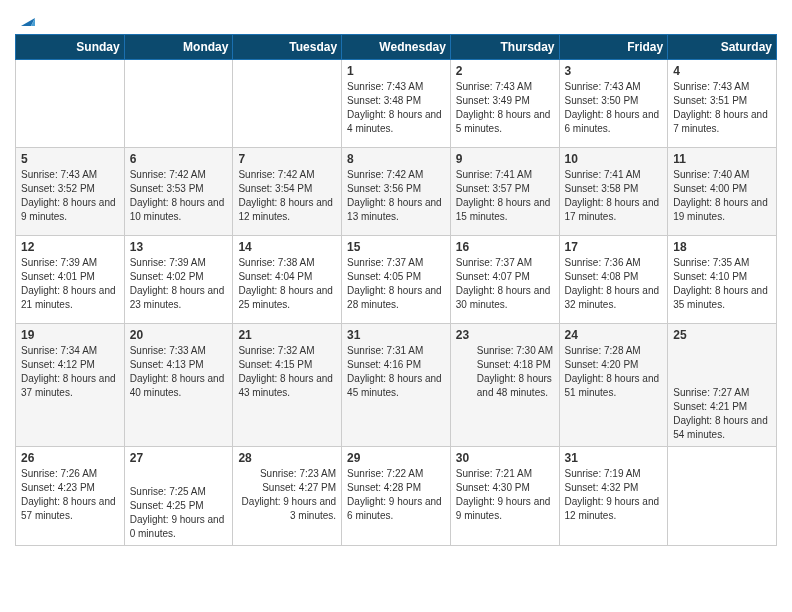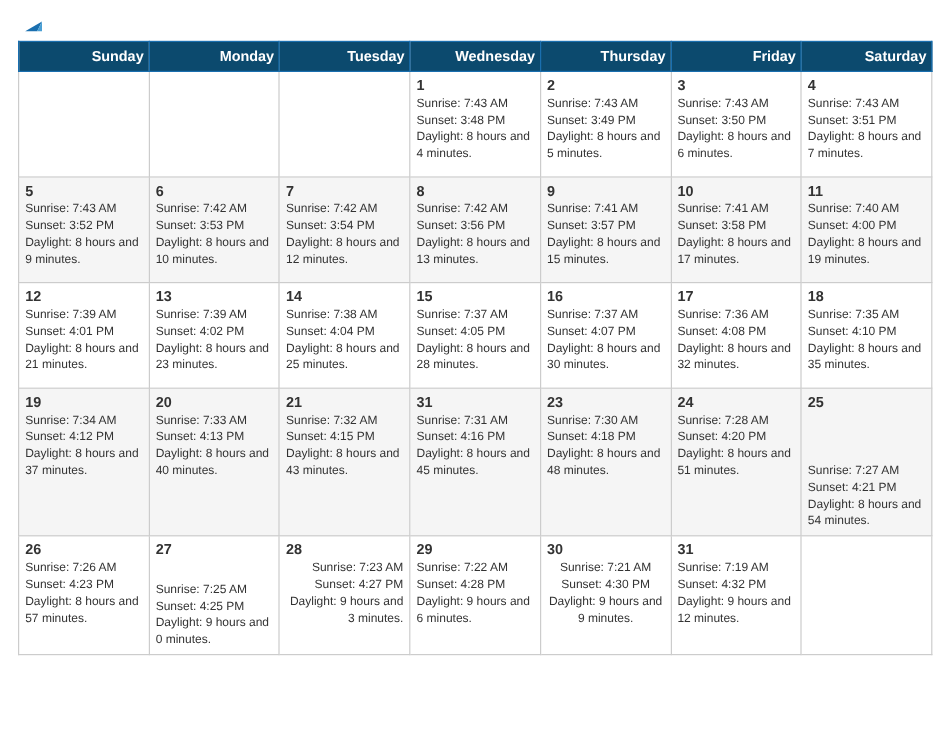--- a/index.html
+++ b/index.html
@@ -253,21 +253,21 @@
 Daylight: 8 hours and 43 minutes.</div>
           </td>
           <td>
             <span class="day-number">31</span>
             <div class="day-info" style="white-space: pre-line;">Sunrise: 7:31 AM
 Sunset: 4:16 PM
 Daylight: 8 hours and 45 minutes.</div>
           </td>
           <td>
             <span class="day-number">23</span>
-            <div class="day-info" style="white-space: pre-line;">Sunrise: 7:30 AM
+            <div class="day-info" style="white-space: pre-line; margin-left: 21px;">Sunrise: 7:30 AM
 Sunset: 4:18 PM
 Daylight: 8 hours and 48 minutes.</div>
           </td>
           <td>
             <span class="day-number">24</span>
             <div class="day-info" style="white-space: pre-line;">Sunrise: 7:28 AM
 Sunset: 4:20 PM
 Daylight: 8 hours and 51 minutes.</div>
           </td>
           <td>
@@ -297,21 +297,21 @@
 Daylight: 9 hours and 3 minutes.</div>
           </td>
           <td>
             <span class="day-number">29</span>
             <div class="day-info" style="white-space: pre-line;">Sunrise: 7:22 AM
 Sunset: 4:28 PM
 Daylight: 9 hours and 6 minutes.</div>
           </td>
           <td>
             <span class="day-number">30</span>
-            <div class="day-info" style="white-space: pre-line; text-align: center;">Sunrise: 7:21 AM
+            <div class="day-info" style="white-space: pre-line;">Sunrise: 7:21 AM
 Sunset: 4:30 PM
 Daylight: 9 hours and 9 minutes.</div>
           </td>
           <td>
             <span class="day-number">31</span>
             <div class="day-info" style="white-space: pre-line;">Sunrise: 7:19 AM
 Sunset: 4:32 PM
 Daylight: 9 hours and 12 minutes.</div>
           </td>
           <td class="empty"></td>

